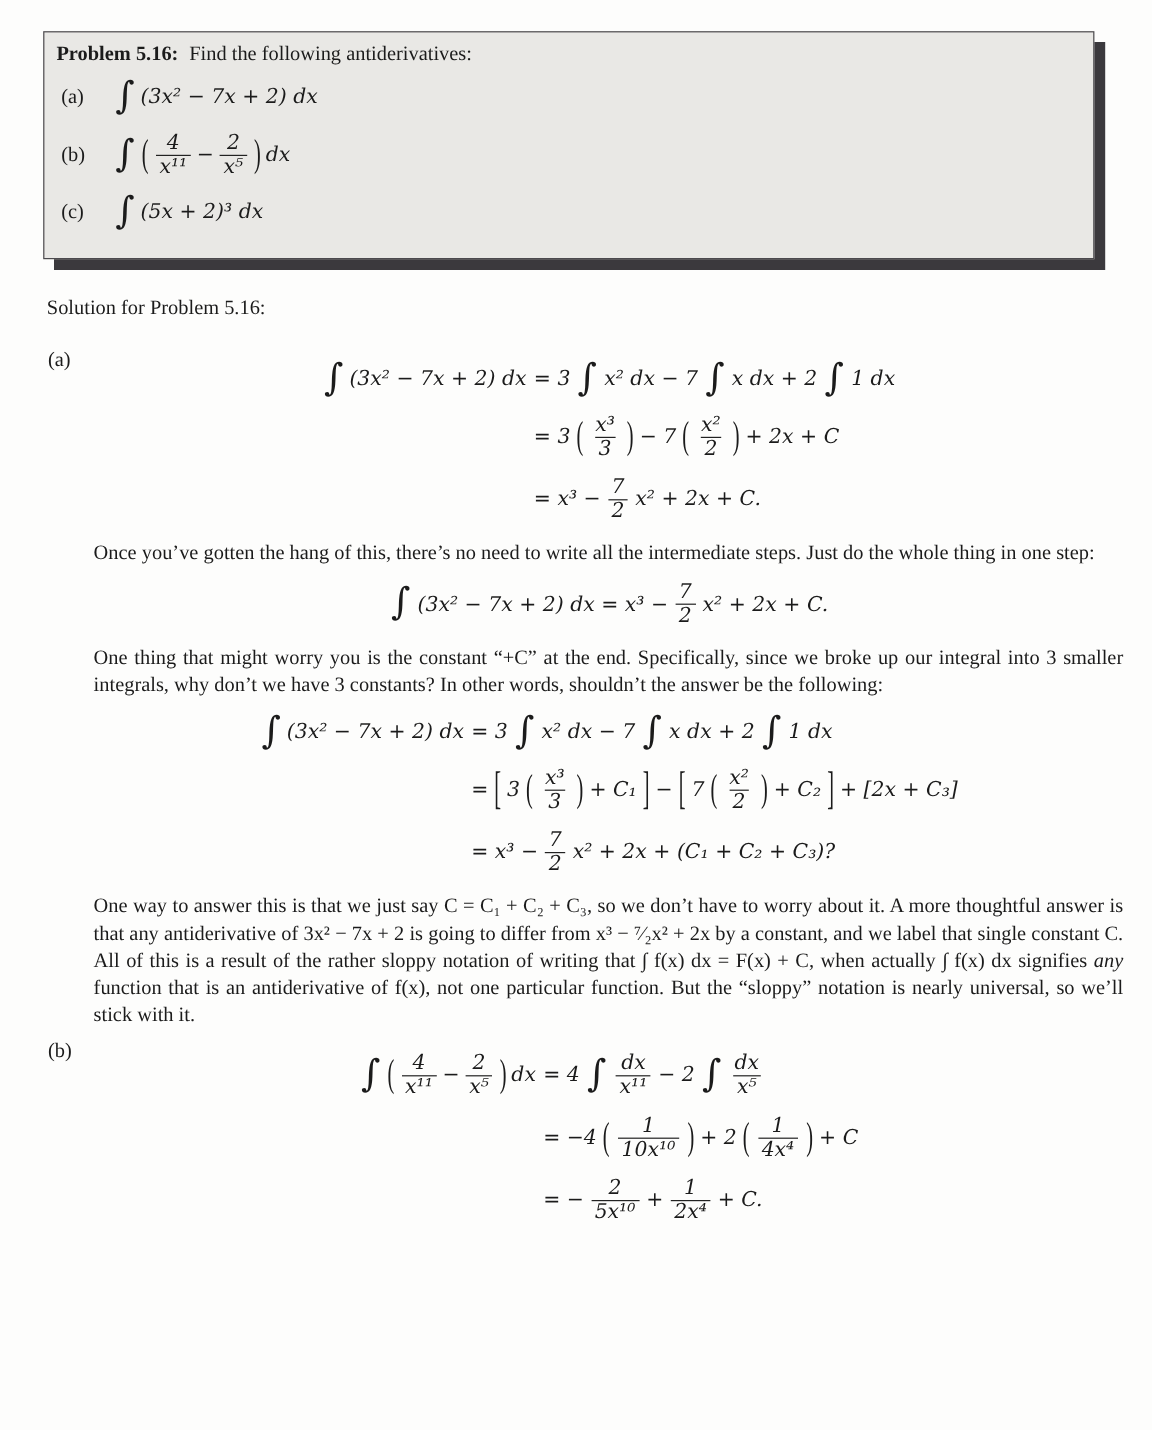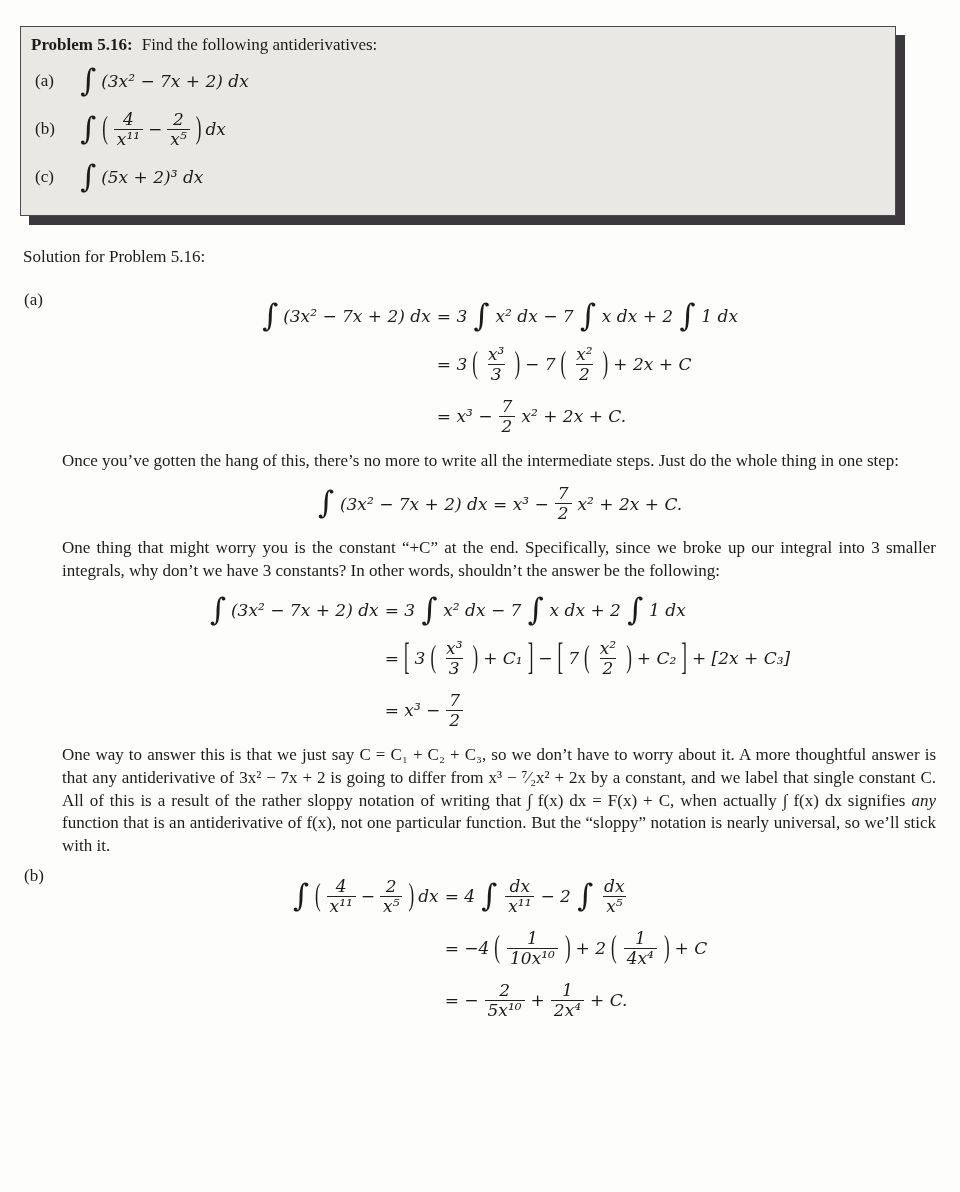--- a/index.html
+++ b/index.html
@@ -1,21 +1,21 @@
 <!DOCTYPE html>
 <html><head>
 <meta charset="utf-8">
 <style>
   html,body{margin:0;padding:0;background:#ffffff;}
   .page{
     width:960px;height:1192px;box-sizing:border-box;overflow:hidden;
     background:#fdfdfc;color:#1b1b1b;
     font-family:"Liberation Serif","DejaVu Serif",serif;
     font-size:17px;line-height:1.34;
-    padding:26px 24px 0 20px;position:relative;
+    padding:26px 24px 0 36px;position:relative;
   }
   
   .problem-box{
     width:876px;box-sizing:border-box;
     background:#e9e8e5;border:1px solid #4c4a4e;
     box-shadow:9px 9px 0 #3b393d;
     padding:7px 12px 14px 10px;margin-bottom:30px;
   }
   .box-title-line{margin:0 0 2px 0;}
   .box-title{font-weight:bold;}
@@ -135,21 +135,21 @@
         <div class="r">
           <span class="m">= x³ −</span>
           <span class="frac">
             <span class="num m">7</span>
             <span class="den m">2</span>
           </span>
           <span class="m">x² + 2x + C.</span>
         </div>
       </div>
 
-      <p>Once you’ve gotten the hang of this, there’s no more to write all the intermediate steps.  Just do the whole thing in one step:</p>
+      <p>Once you’ve gotten the hang of this, there’s no need to write all the intermediate steps.  Just do the whole thing in one step:</p>
 
       <div class="eq-line">
         <span class="int">∫</span>
         <span class="m">(3x² − 7x + 2) dx = x³ −</span>
         <span class="frac">
           <span class="num m">7</span>
           <span class="den m">2</span>
         </span>
         <span class="m">x² + 2x + C.</span>
       </div>
@@ -198,20 +198,21 @@
           <span class="m">+ [2x + C₃]</span>
         </div>
 
         <div class="l"></div>
         <div class="r">
           <span class="m">= x³ −</span>
           <span class="frac">
             <span class="num m">7</span>
             <span class="den m">2</span>
           </span>
+          <span class="m">x² + 2x + (C₁ + C₂ + C₃)?</span>
         </div>
       </div>
 
       <p class="after-eq"><span>One way to answer this is that we just say C = C₁ + C₂ + C₃, so we don’t have to worry about it.  A more thoughtful answer is that any antiderivative of 3x² − 7x + 2 is going to differ from x³ − ⁷⁄₂x² + 2x by a constant, and we label that single constant C.  All of this is a result of the rather sloppy notation of writing that ∫ f(x) dx = F(x) + C, when actually ∫ f(x) dx signifies</span> <i>any</i> <span>function that is an antiderivative of f(x), not one particular function. But the “sloppy” notation is nearly universal, so we’ll stick with it.</span></p>
     </div>
   </div>
 
   <div class="part">
     <span class="part-label">(b)</span>
     <div class="part-body">

